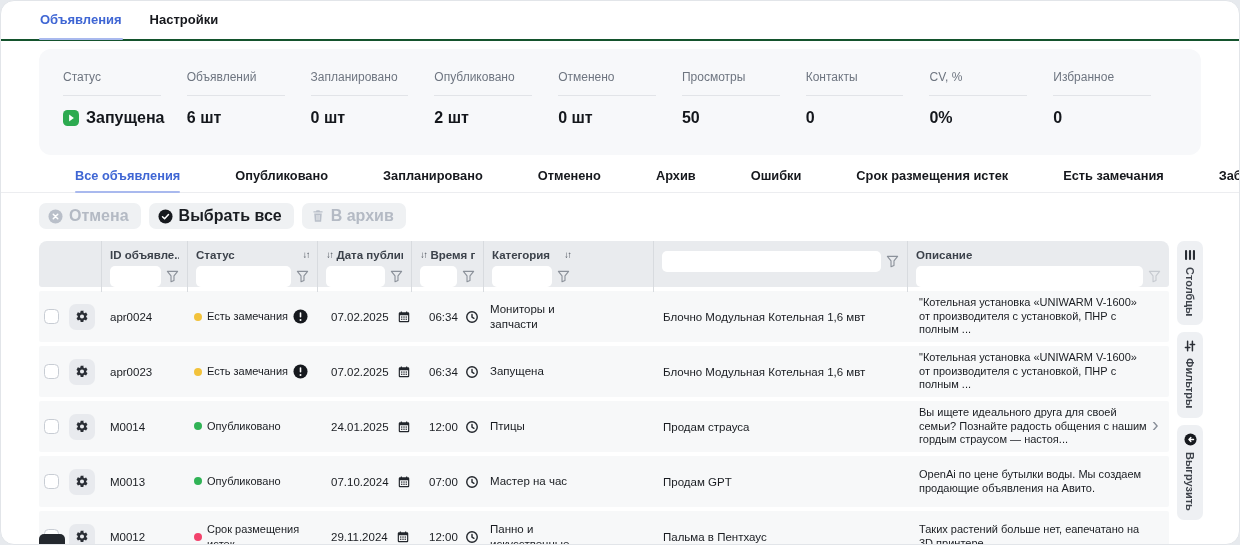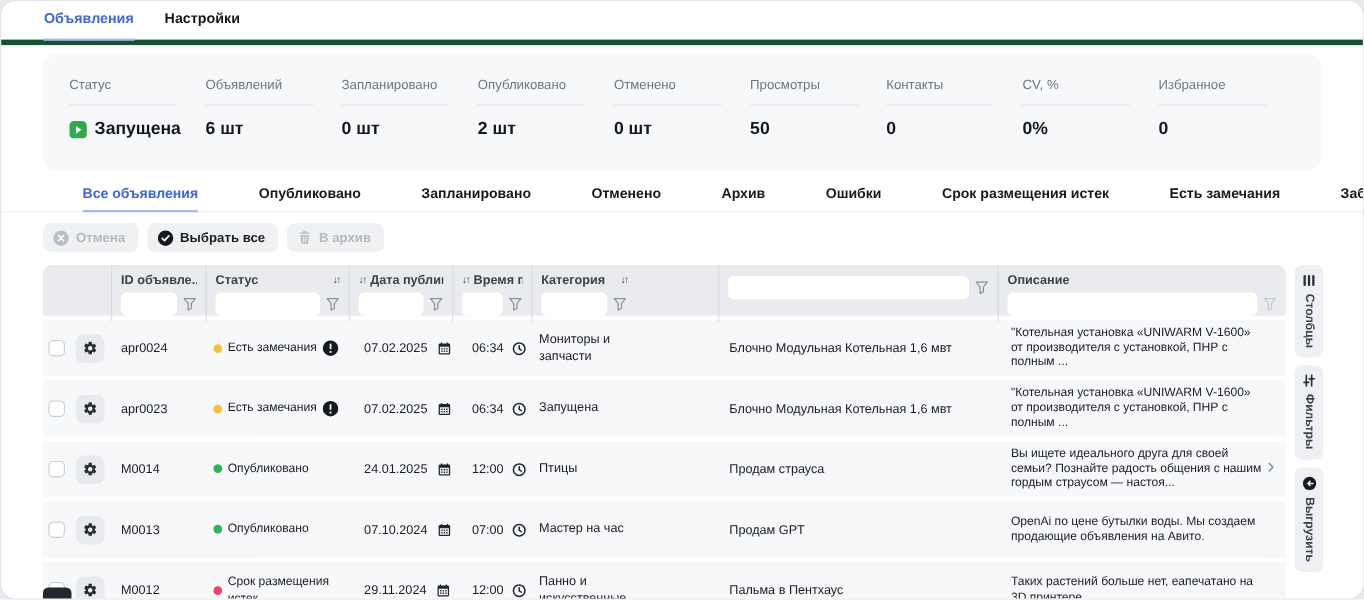--- a/index.html
+++ b/index.html
@@ -11,21 +11,21 @@
     color:#16181d;
   }
   .card {
     position:relative; width:1240px; height:545px;
     background:#ffffff; border:1px solid #e2e5e9; border-radius:14px;
     overflow:hidden;
   }
 
   
   .top-tabs { display:flex; gap:26px; padding-left:38px; height:40px;
-    align-items:flex-end; border-bottom:5px solid #14532d; }
+    align-items:flex-end; border-bottom:2px solid #14532d; }
   .ttab { font-size:13px; font-weight:700; padding:0 1px 12px; position:relative; cursor:pointer; }
   .ttab.active { color:#3f66d4; }
   .ttab.active::after { content:""; position:absolute; left:0; right:0; bottom:-1px;
     height:2.5px; background:#a9b9ee; border-radius:3px; }
 
   
   .stats { margin:8px 38px 0; height:106px; background:#f7f8fa; border-radius:12px;
     display:flex; padding:0 24px; }
   .stat { flex:1; padding-top:21px; min-width:0; }
   .stat-label { font-size:12px; color:#6e7580; white-space:nowrap; }
@@ -39,21 +39,21 @@
   .ftab { font-size:12.8px; font-weight:700; padding-bottom:9px; position:relative;
     white-space:nowrap; cursor:pointer;margin-left:36px; }
   .ftab.active { color:#3f66d4; }
   .ftab.active::after { content:""; position:absolute; left:0; right:0; bottom:-1px;
     height:2.5px; background:#a9b9ee; border-radius:3px; }
 
   
   .actions { display:flex; gap:8px; margin:10px 0 0 38px; }
   .abtn { height:26px; border:none; border-radius:7px; background:#eff1f3;
     display:inline-flex; align-items:center; gap:6px; padding:0 12px 0 9px;
-    font-family:inherit; font-size:12px; font-weight:700; color:#1a1d22; cursor:pointer; }
+    font-family:inherit; font-size:16px; font-weight:700; color:#1a1d22; cursor:pointer; }
   .abtn.disabled { color:#b4bac4; }
 
   
   .table { position:absolute; left:38px; top:240px; width:1130px; }
   .grid { display:grid;
     grid-template-columns:24px 38px 86px 130px 94px 72px 170px 254px 1fr; }
   .thead { background:#e9ebee; border-radius:8px 8px 3px 3px; height:46px; }
   .hcell { padding:6px 8px 5px 8px; min-width:0; }
   .hcell.sep { border-left:1px solid #d8dbdf; }
   .hc-top { display:flex; align-items:center; gap:4px; height:15px;

